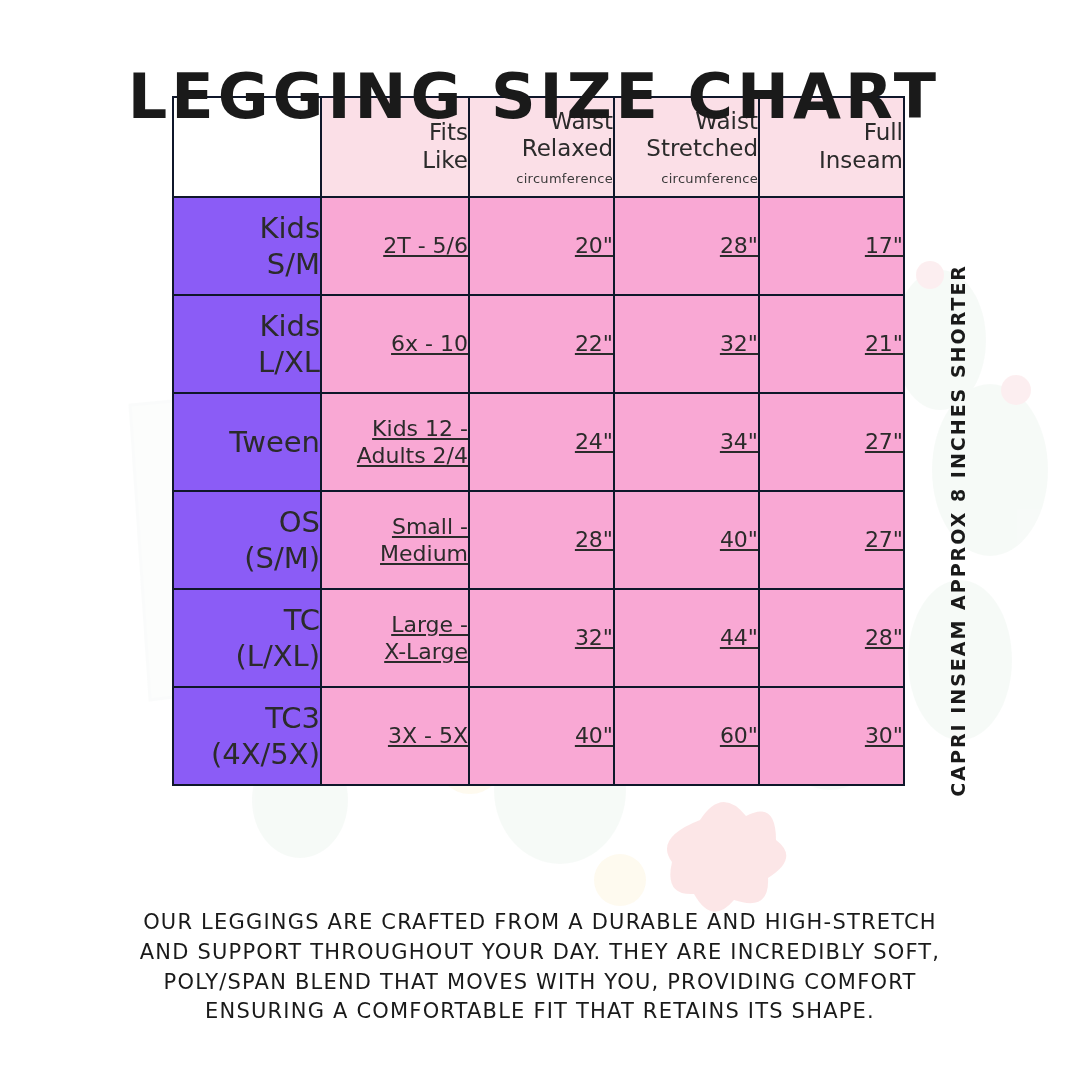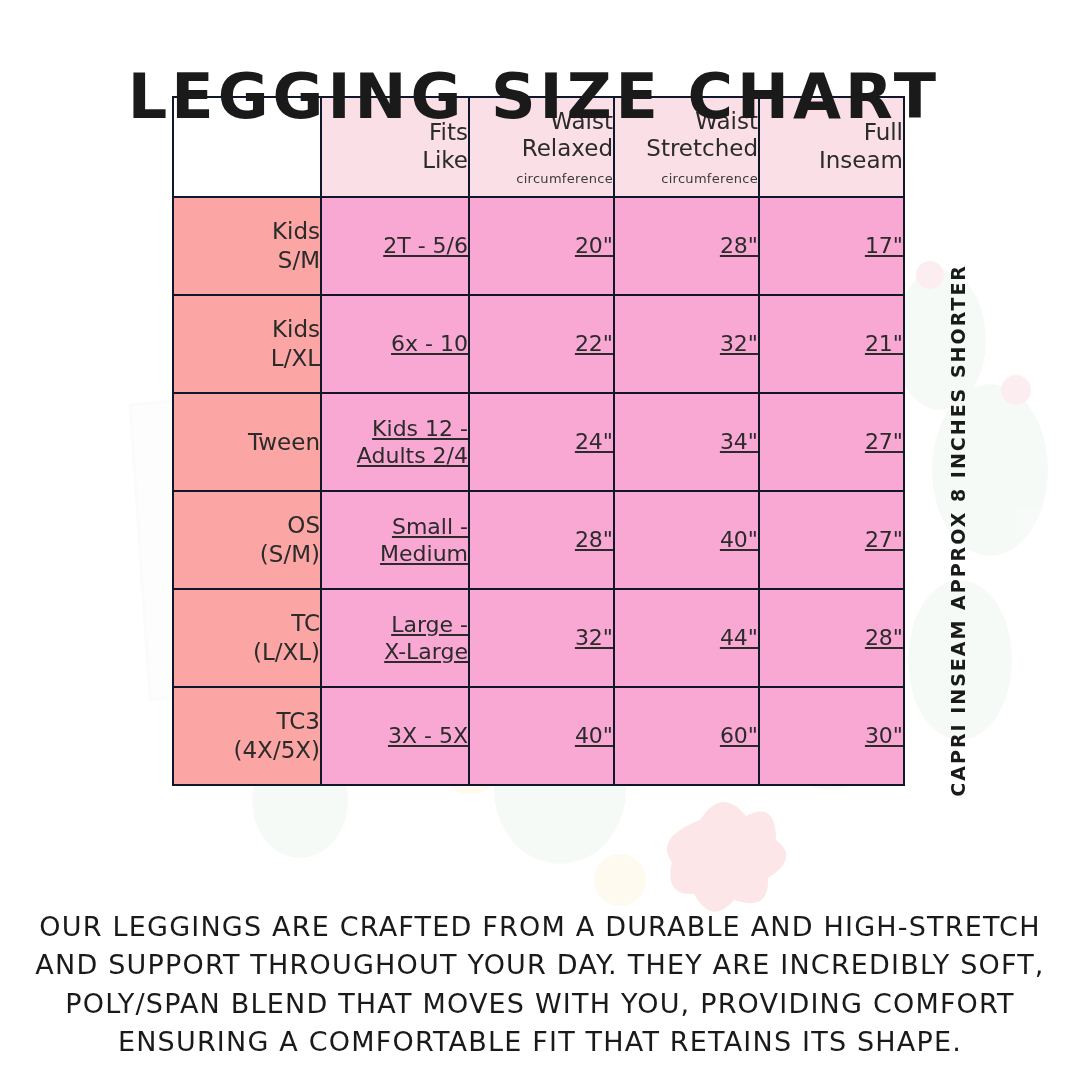--- a/index.html
+++ b/index.html
@@ -71,22 +71,22 @@
   td.corner {
     border: none;
     background: transparent;
   }
   td.colhead {
     background: #fbdfe7;
     font-size: 23px;
     line-height: 1.2;
   }
   td.rowhead {
-    background: #fca5a5;
-    font-size: 23px;
+    background: #8b5cf6;
+    font-size: 29px;
     line-height: 1.25;
   }
   td.cell {
     background: #f9a8d4;
     font-size: 22px;
     line-height: 1.25;
     text-decoration: underline;
   }
   .sub {
     display: block;
@@ -119,21 +119,21 @@
     white-space: nowrap;
   }
 
   
   #footer-text {
     position: absolute;
     left: 0;
     top: 908px;
     width: 1080px;
     text-align: center;
-    font-size: 27px;
+    font-size: 21px;
     line-height: 1.42;
     letter-spacing: 1.2px;
     color: #1a1a1a;
     font-weight: 500;
     z-index: 3;
   }
   #footer-text div { white-space: nowrap; }
 </style>
 </head>
 <body>

